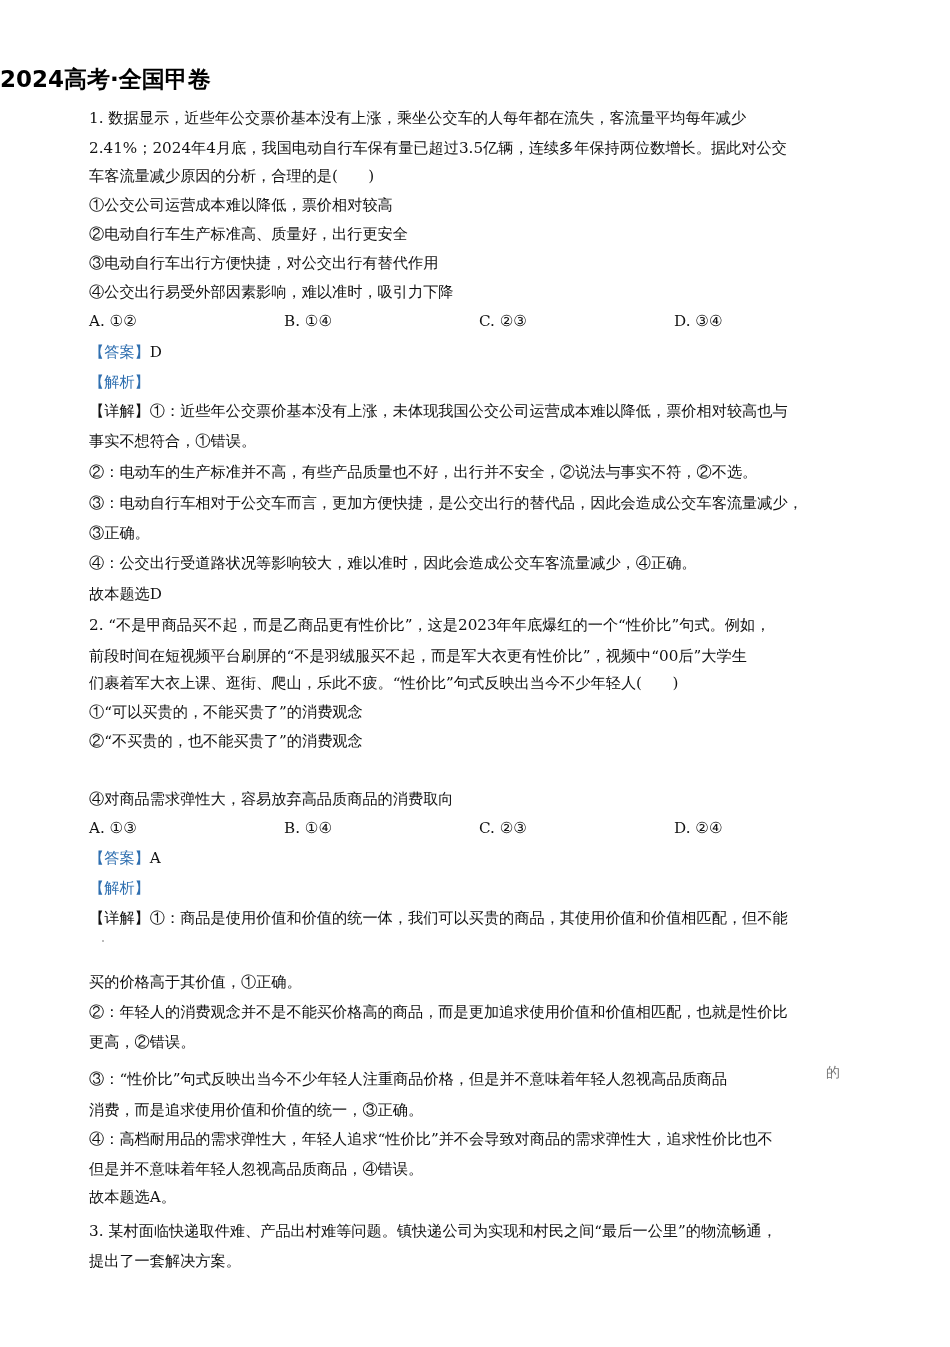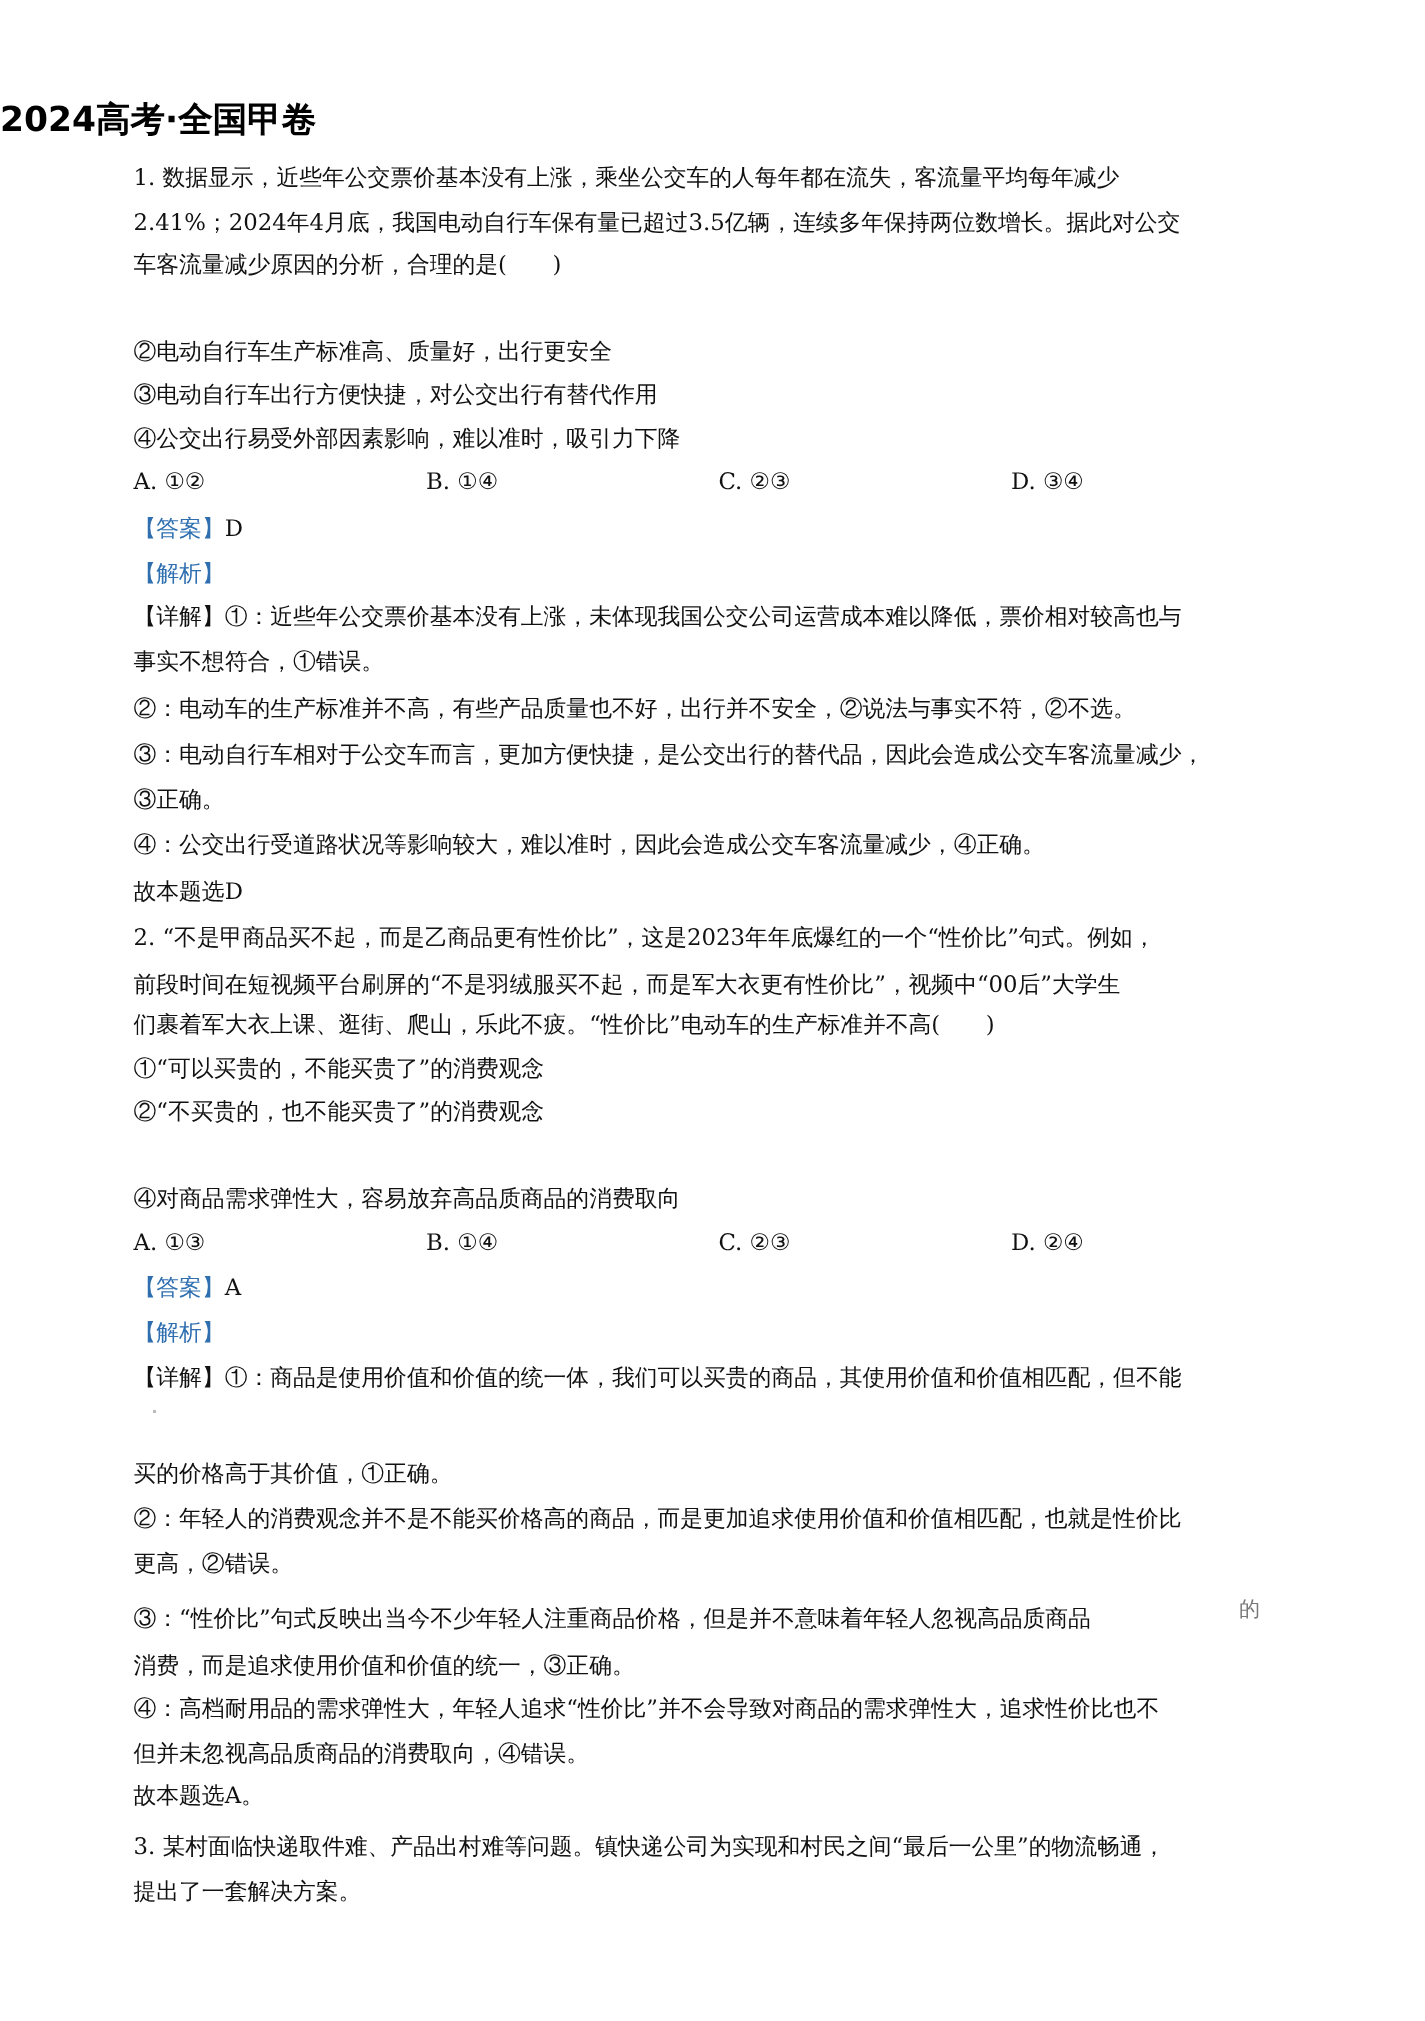--- a/index.html
+++ b/index.html
@@ -26,20 +26,21 @@
   </style>
 </head>
 <body>
 
 <div class="page">
   <div class="title">2024高考·全国甲卷</div>
 
   <div class="line" style="top:108px">1. 数据显示，近些年公交票价基本没有上涨，乘坐公交车的人每年都在流失，客流量平均每年减少</div>
   <div class="line" style="top:138px">2.41%；2024年4月底，我国电动自行车保有量已超过3.5亿辆，连续多年保持两位数增长。据此对公交</div>
   <div class="line" style="top:166px">车客流量减少原因的分析，合理的是(　　)</div>
+  <div class="line" style="top:195px">①公交公司运营成本难以降低，票价相对较高</div>
   <div class="line" style="top:224px">②电动自行车生产标准高、质量好，出行更安全</div>
   <div class="line" style="top:253px">③电动自行车出行方便快捷，对公交出行有替代作用</div>
   <div class="line" style="top:282px">④公交出行易受外部因素影响，难以准时，吸引力下降</div>
   <div class="opts" style="top:311px">
     <span class="opt" style="left:0">A. ①②</span>
     <span class="opt" style="left:195px">B. ①④</span>
     <span class="opt" style="left:390px">C. ②③</span>
     <span class="opt" style="left:585px">D. ③④</span>
   </div>
   <div class="line" style="top:342px">
@@ -53,21 +54,21 @@
   </div>
   <div class="line" style="top:431px">事实不想符合，①错误。</div>
   <div class="line" style="top:462px">②：电动车的生产标准并不高，有些产品质量也不好，出行并不安全，②说法与事实不符，②不选。</div>
   <div class="line" style="top:493px">③：电动自行车相对于公交车而言，更加方便快捷，是公交出行的替代品，因此会造成公交车客流量减少，</div>
   <div class="line" style="top:523px">③正确。</div>
   <div class="line" style="top:553px">④：公交出行受道路状况等影响较大，难以准时，因此会造成公交车客流量减少，④正确。</div>
   <div class="line" style="top:584px">故本题选D</div>
 
   <div class="line" style="top:615px">2. “不是甲商品买不起，而是乙商品更有性价比”，这是2023年年底爆红的一个“性价比”句式。例如，</div>
   <div class="line" style="top:646px">前段时间在短视频平台刷屏的“不是羽绒服买不起，而是军大衣更有性价比”，视频中“00后”大学生</div>
-  <div class="line" style="top:673px">们裹着军大衣上课、逛街、爬山，乐此不疲。“性价比”电动车的生产标准并不高(　　)</div>
+  <div class="line" style="top:673px">们裹着军大衣上课、逛街、爬山，乐此不疲。“性价比”句式反映出当今不少年轻人(　　)</div>
   <div class="line" style="top:702px">①“可以买贵的，不能买贵了”的消费观念</div>
   <div class="line" style="top:731px">②“不买贵的，也不能买贵了”的消费观念</div>
   <div class="line" style="top:789px">④对商品需求弹性大，容易放弃高品质商品的消费取向</div>
   <div class="opts" style="top:818px">
     <span class="opt" style="left:0">A. ①③</span>
     <span class="opt" style="left:195px">B. ①④</span>
     <span class="opt" style="left:390px">C. ②③</span>
     <span class="opt" style="left:585px">D. ②④</span>
   </div>
   <div class="line" style="top:848px">
@@ -80,18 +81,18 @@
     <span>【详解】</span><span>①：商品是使用价值和价值的统一体，我们可以买贵的商品，其使用价值和价值相匹配，但不能</span>
   </div>
   <div class="tick"></div>
   <div class="line" style="top:972px">买的价格高于其价值，①正确。</div>
   <div class="line" style="top:1002px">②：年轻人的消费观念并不是不能买价格高的商品，而是更加追求使用价值和价值相匹配，也就是性价比</div>
   <div class="line" style="top:1032px">更高，②错误。</div>
   <div class="line" style="top:1069px">③：“性价比”句式反映出当今不少年轻人注重商品价格，但是并不意味着年轻人忽视高品质商品</div>
   <div class="float-char" style="left:826px;top:1064px">的</div>
   <div class="line" style="top:1100px">消费，而是追求使用价值和价值的统一，③正确。</div>
   <div class="line" style="top:1129px">④：高档耐用品的需求弹性大，年轻人追求“性价比”并不会导致对商品的需求弹性大，追求性价比也不</div>
-  <div class="line" style="top:1159px">但并未忽视高品质商品的消费取向，④错误。</div>
+  <div class="line" style="top:1159px">但是并不意味着年轻人忽视高品质商品，④错误。</div>
   <div class="line" style="top:1187px">故本题选A。</div>
 
   <div class="line" style="top:1221px">3. 某村面临快递取件难、产品出村难等问题。镇快递公司为实现和村民之间“最后一公里”的物流畅通，</div>
   <div class="line" style="top:1251px">提出了一套解决方案。</div>
 </div>
 
 </body></html>

